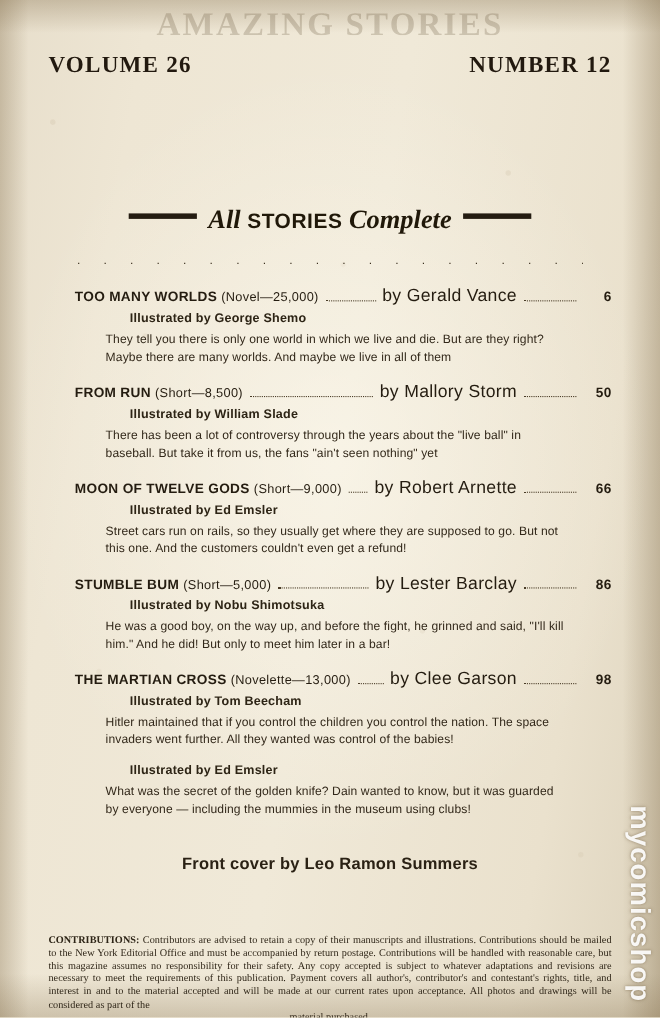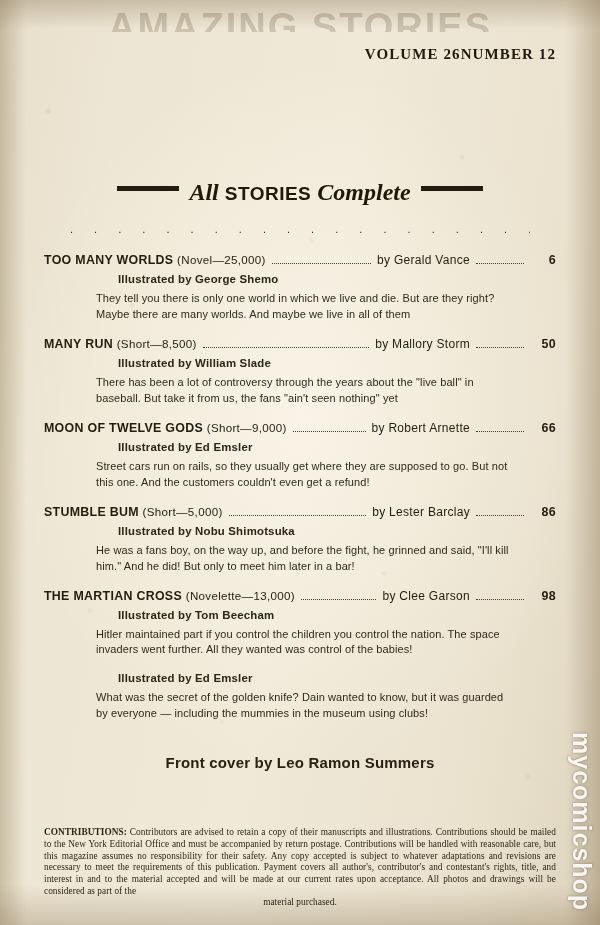--- a/index.html
+++ b/index.html
@@ -67,39 +67,39 @@
     padding: 0 44px;
     color: #2b2317;
   }
 
   
   .masthead-ghost {
     position: absolute;
     top: 6px; left: 40px; right: 40px;
     height: 26px;
     color: rgba(80,62,38,0.22);
-    font-family: Liberation Sans, sans-serif;
-    font-weight: bold;
-    font-size: 38px;
+    font-family: Liberation Serif, serif;
+    font-weight: bold;
+    font-size: 30px;
     letter-spacing: 2px;
     text-align: center;
     overflow: hidden;
     z-index: 2;
     white-space: nowrap;
   }
 
   .volume-row {
     position: relative;
     display: flex;
-    justify-content: flex-end;
+    justify-content: space-between;
     align-items: baseline;
     padding-top: 46px;
     font-family: "Liberation Serif", serif;
     font-weight: bold;
-    font-size: 15px;
+    font-size: 21px;
     letter-spacing: 1.1px;
     color: #22190f;
   }
 
   .title-block {
     margin-top: 110px;
     display: flex;
     align-items: center;
     justify-content: center;
     gap: 10px;
@@ -150,36 +150,37 @@
   .entry-line {
     display: flex;
     align-items: baseline;
     font-size: 12.4px;
     font-weight: bold;
     color: #241c10;
     letter-spacing: 0.3px;
   }
   .entry-title {
     white-space: nowrap;
+    margin-left: 24px;
   }
   .entry-title .paren {
     font-weight: normal;
     font-size: 11.6px;
   }
   .leader {
     flex: 1 1 auto;
     border-bottom: 1px dotted #4a3c27;
     margin: 0 6px 4px 6px;
     height: 1px;
     min-width: 14px;
   }
   .entry-author {
     white-space: nowrap;
     font-weight: normal;
-    font-size: 12px;
+    font-size: 16px;
   }
   .leader2 {
     flex: 0 0 auto;
     width: 48px;
     border-bottom: 1px dotted #4a3c27;
     margin: 0 6px 4px 6px;
     height: 1px;
   }
   .entry-page {
     white-space: nowrap;
@@ -282,21 +283,21 @@
           <span class="entry-author">by Gerald Vance</span>
           <span class="leader2"></span>
           <span class="entry-page">6</span>
         </div>
         <div class="illus">Illustrated by George Shemo</div>
         <div class="blurb">They tell you there is only one world in which we live and die. But are they right? Maybe there are many worlds. And maybe we live in all of them</div>
       </div>
 
       <div class="entry">
         <div class="entry-line">
-          <span class="entry-title"><span>MANY RUN</span> <span class="paren">(Short—8,500)</span></span>
+          <span class="entry-title"><span>FROM RUN</span> <span class="paren">(Short—8,500)</span></span>
           <span class="leader"></span>
           <span class="entry-author">by Mallory Storm</span>
           <span class="leader2"></span>
           <span class="entry-page">50</span>
         </div>
         <div class="illus">Illustrated by William Slade</div>
         <div class="blurb">There has been a lot of controversy through the years about the "live ball" in baseball. But take it from us, the fans "ain't seen nothing" yet</div>
       </div>
 
       <div class="entry">
@@ -313,33 +314,33 @@
 
       <div class="entry">
         <div class="entry-line">
           <span class="entry-title"><span>STUMBLE BUM</span> <span class="paren">(Short—5,000)</span></span>
           <span class="leader"></span>
           <span class="entry-author">by Lester Barclay</span>
           <span class="leader2"></span>
           <span class="entry-page">86</span>
         </div>
         <div class="illus">Illustrated by Nobu Shimotsuka</div>
-        <div class="blurb">He was a fans boy, on the way up, and before the fight, he grinned and said, "I'll kill him." And he did! But only to meet him later in a bar!</div>
+        <div class="blurb">He was a good boy, on the way up, and before the fight, he grinned and said, "I'll kill him." And he did! But only to meet him later in a bar!</div>
       </div>
 
       <div class="entry">
         <div class="entry-line">
           <span class="entry-title"><span>THE MARTIAN CROSS</span> <span class="paren">(Novelette—13,000)</span></span>
           <span class="leader"></span>
           <span class="entry-author">by Clee Garson</span>
           <span class="leader2"></span>
           <span class="entry-page">98</span>
         </div>
         <div class="illus">Illustrated by Tom Beecham</div>
-        <div class="blurb">Hitler maintained part if you control the children you control the nation. The space invaders went further. All they wanted was control of the babies!</div>
+        <div class="blurb">Hitler maintained that if you control the children you control the nation. The space invaders went further. All they wanted was control of the babies!</div>
       </div>
 
       <div class="entry">
         <div class="illus">Illustrated by Ed Emsler</div>
         <div class="blurb">What was the secret of the golden knife? Dain wanted to know, but it was guarded by everyone — including the mummies in the museum using clubs!</div>
       </div>
 
     </div>
 
     <div class="cover-credit">Front cover by Leo Ramon Summers</div>

